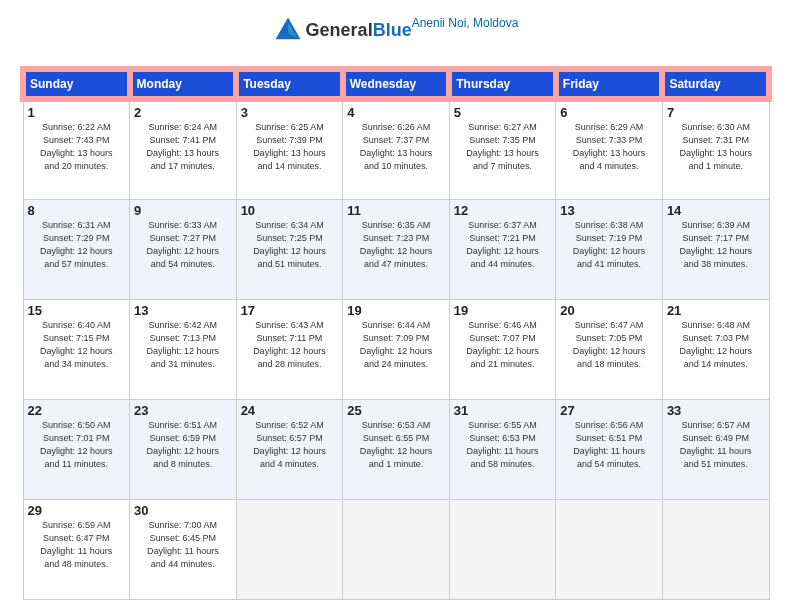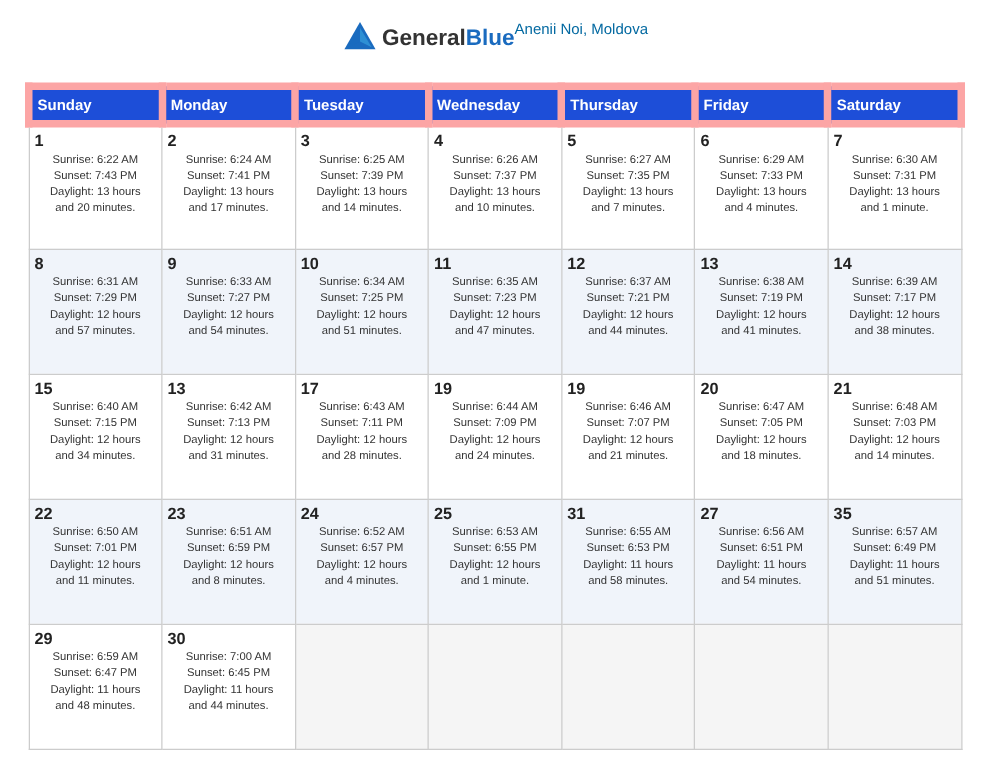--- a/index.html
+++ b/index.html
@@ -242,21 +242,21 @@
           </td>
           <td>
             <span class="day-num">31</span>
             <div class="day-info">Sunrise: 6:55 AM<br>Sunset: 6:53 PM<br>Daylight: 11 hours<br>and 58 minutes.</div>
           </td>
           <td>
             <span class="day-num">27</span>
             <div class="day-info">Sunrise: 6:56 AM<br>Sunset: 6:51 PM<br>Daylight: 11 hours<br>and 54 minutes.</div>
           </td>
           <td>
-            <span class="day-num">35</span>
+            <span class="day-num">33</span>
             <div class="day-info">Sunrise: 6:57 AM<br>Sunset: 6:49 PM<br>Daylight: 11 hours<br>and 51 minutes.</div>
           </td>
         </tr>
         <tr>
           <td>
             <span class="day-num">29</span>
             <div class="day-info">Sunrise: 6:59 AM<br>Sunset: 6:47 PM<br>Daylight: 11 hours<br>and 48 minutes.</div>
           </td>
           <td>
             <span class="day-num">30</span>

